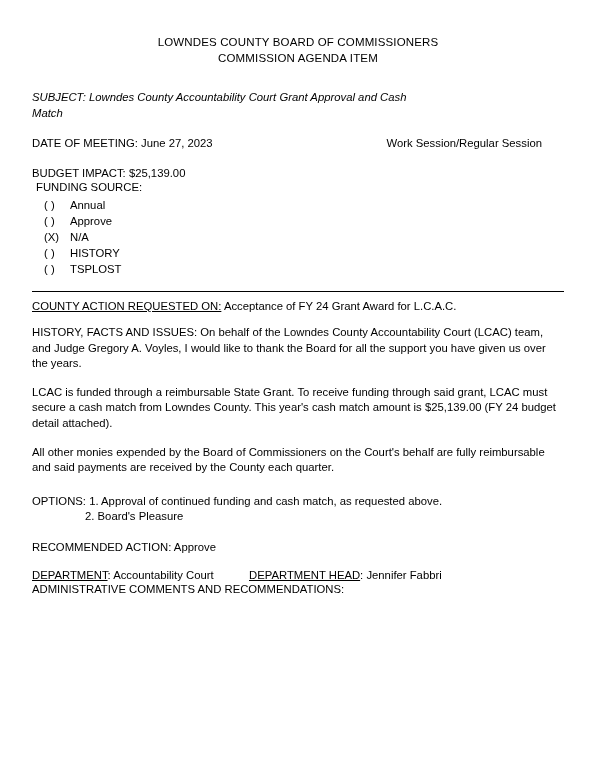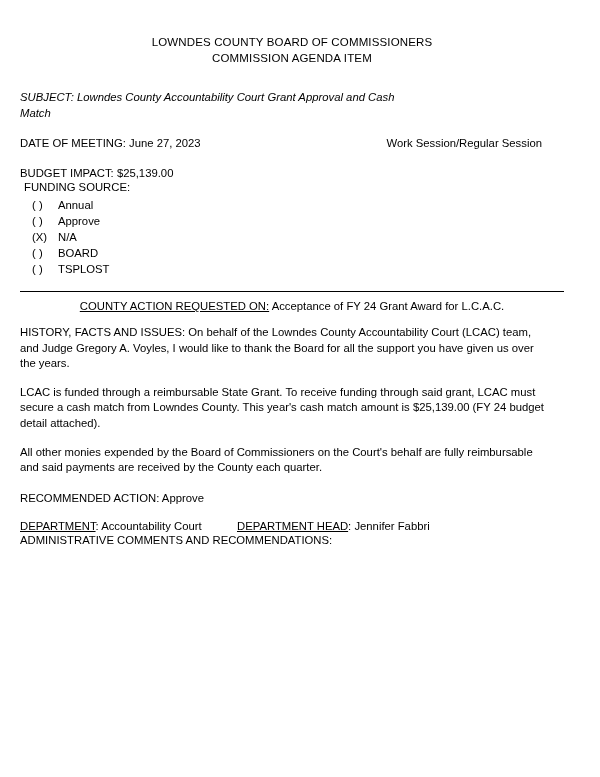--- a/index.html
+++ b/index.html
@@ -12,21 +12,21 @@
     height: 777px;
     font-family: "Liberation Sans", sans-serif;
     color: #000000;
     position: relative;
     overflow: hidden;
   }
   .page {
     width: 600px;
     height: 777px;
     box-sizing: border-box;
-    padding: 34px 36px 0 20px;
+    padding: 34px 36px 0 32px;
     position: relative;
   }
   .header {
     text-align: center;
     font-size: 11.5px;
     line-height: 16px;
     letter-spacing: 0.15px;
   }
   .header div { white-space: nowrap; }
   .block {
@@ -74,21 +74,20 @@
     width: 26px;
   }
   .rule {
     border: none;
     border-top: 1px solid #000;
     margin: 14px 0 0 0;
   }
   .county-action {
     margin-top: 8px;
     font-size: 11.3px;
-    text-align: center;
   }
   .underline { text-decoration: underline; }
   .para {
     margin-top: 13px;
     font-size: 11.3px;
     line-height: 15.6px;
     max-width: 530px;
   }
   .options {
     margin-top: 18px;
@@ -147,21 +146,21 @@
     <li>
       <span class="fund-mark">( )</span><span>Annual</span>
     </li>
     <li>
       <span class="fund-mark">( )</span><span>Approve</span>
     </li>
     <li>
       <span class="fund-mark">(X)</span><span>N/A</span>
     </li>
     <li>
-      <span class="fund-mark">( )</span><span>BOARD</span>
+      <span class="fund-mark">( )</span><span>HISTORY</span>
     </li>
     <li>
       <span class="fund-mark">( )</span><span>TSPLOST</span>
     </li>
   </ul>
 
   <hr class="rule">
 
   <div class="county-action">
     <span class="underline">COUNTY ACTION REQUESTED ON:</span>
@@ -170,20 +169,27 @@
 
   <div class="para">
     <span>HISTORY, FACTS AND ISSUES:</span>
     <span>On behalf of the Lowndes County Accountability Court (LCAC) team, and Judge Gregory A. Voyles, I would like to thank the Board for all the support you have given us over the years.</span>
   </div>
 
   <div class="para">LCAC is funded through a reimbursable State Grant. To receive funding through said grant, LCAC must secure a cash match from Lowndes County. This year's cash match amount is $25,139.00 (FY 24 budget detail attached).</div>
 
   <div class="para">All other monies expended by the Board of Commissioners on the Court's behalf are fully reimbursable and said payments are received by the County each quarter.</div>
 
+  <div class="options">
+    <div>
+      <span>OPTIONS:</span>
+      <span>1. Approval of continued funding and cash match, as requested above.</span>
+    </div>
+    <div class="options-line2">2. Board's Pleasure</div>
+  </div>
 
   <div class="rec-action">
     <span>RECOMMENDED ACTION:</span>
     <span>Approve</span>
   </div>
 
   <div class="dept-row">
     <div class="dept-left">
       <span class="underline">DEPARTMENT</span><span>: Accountability Court</span>
     </div>

